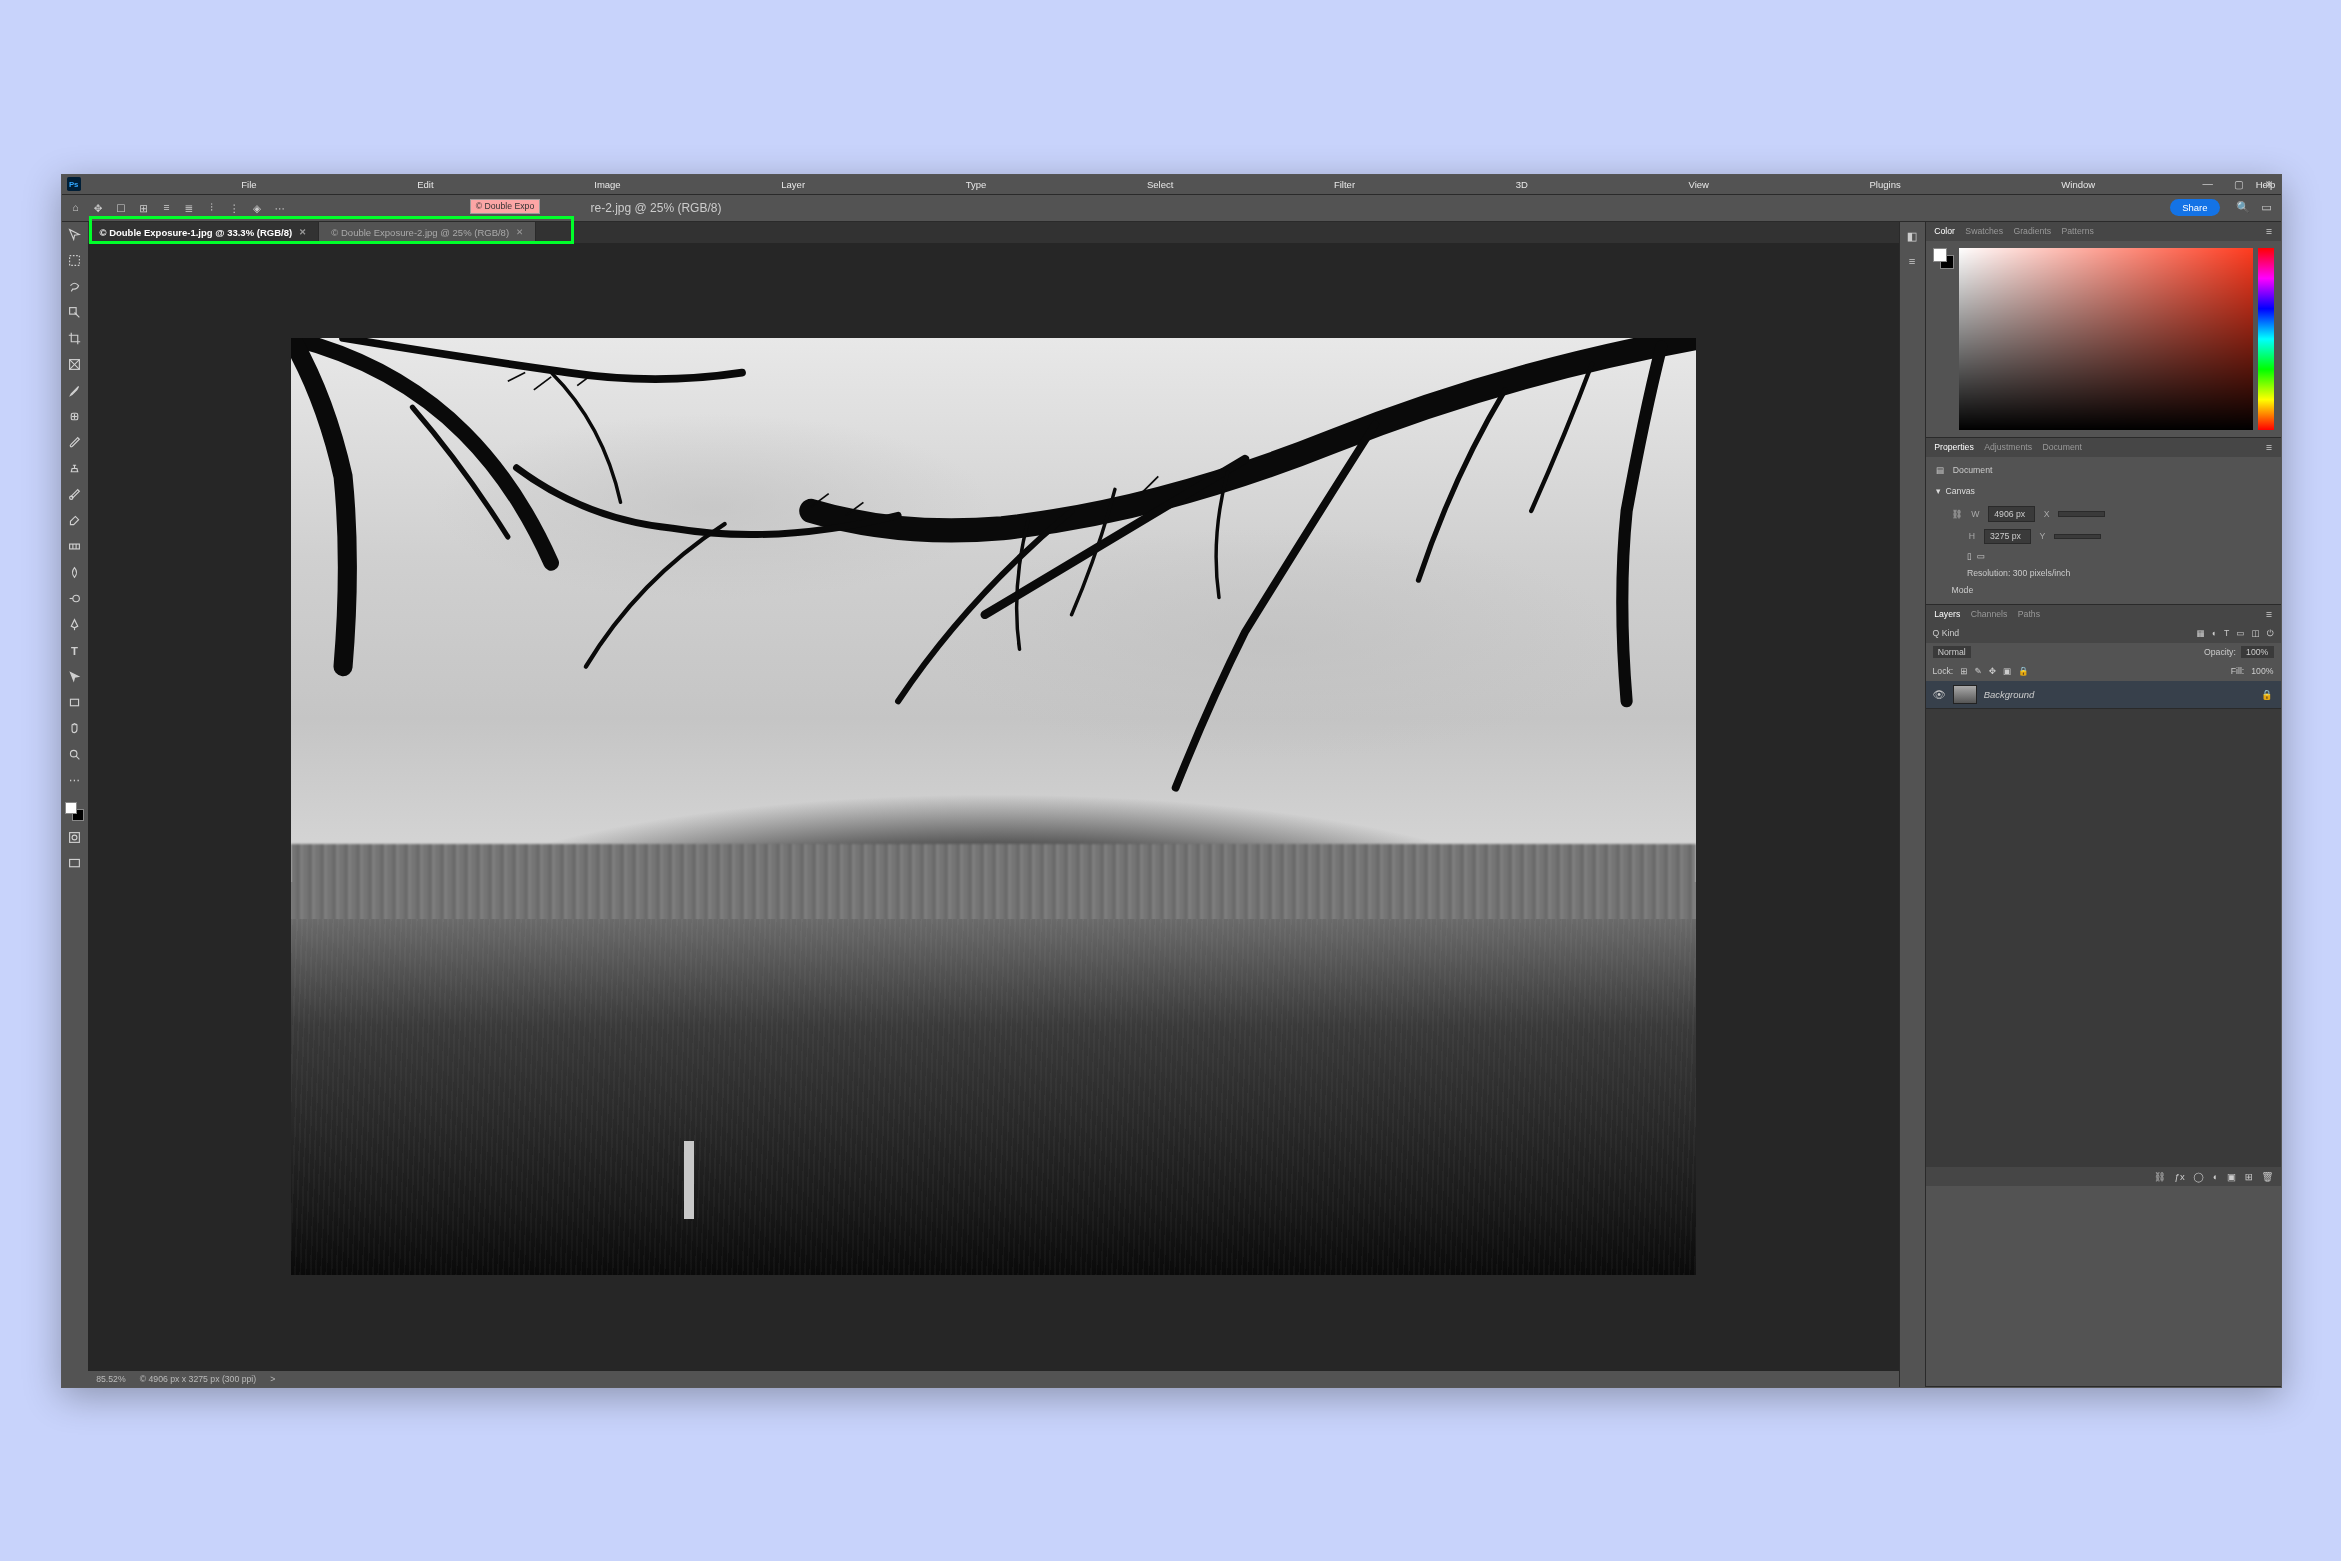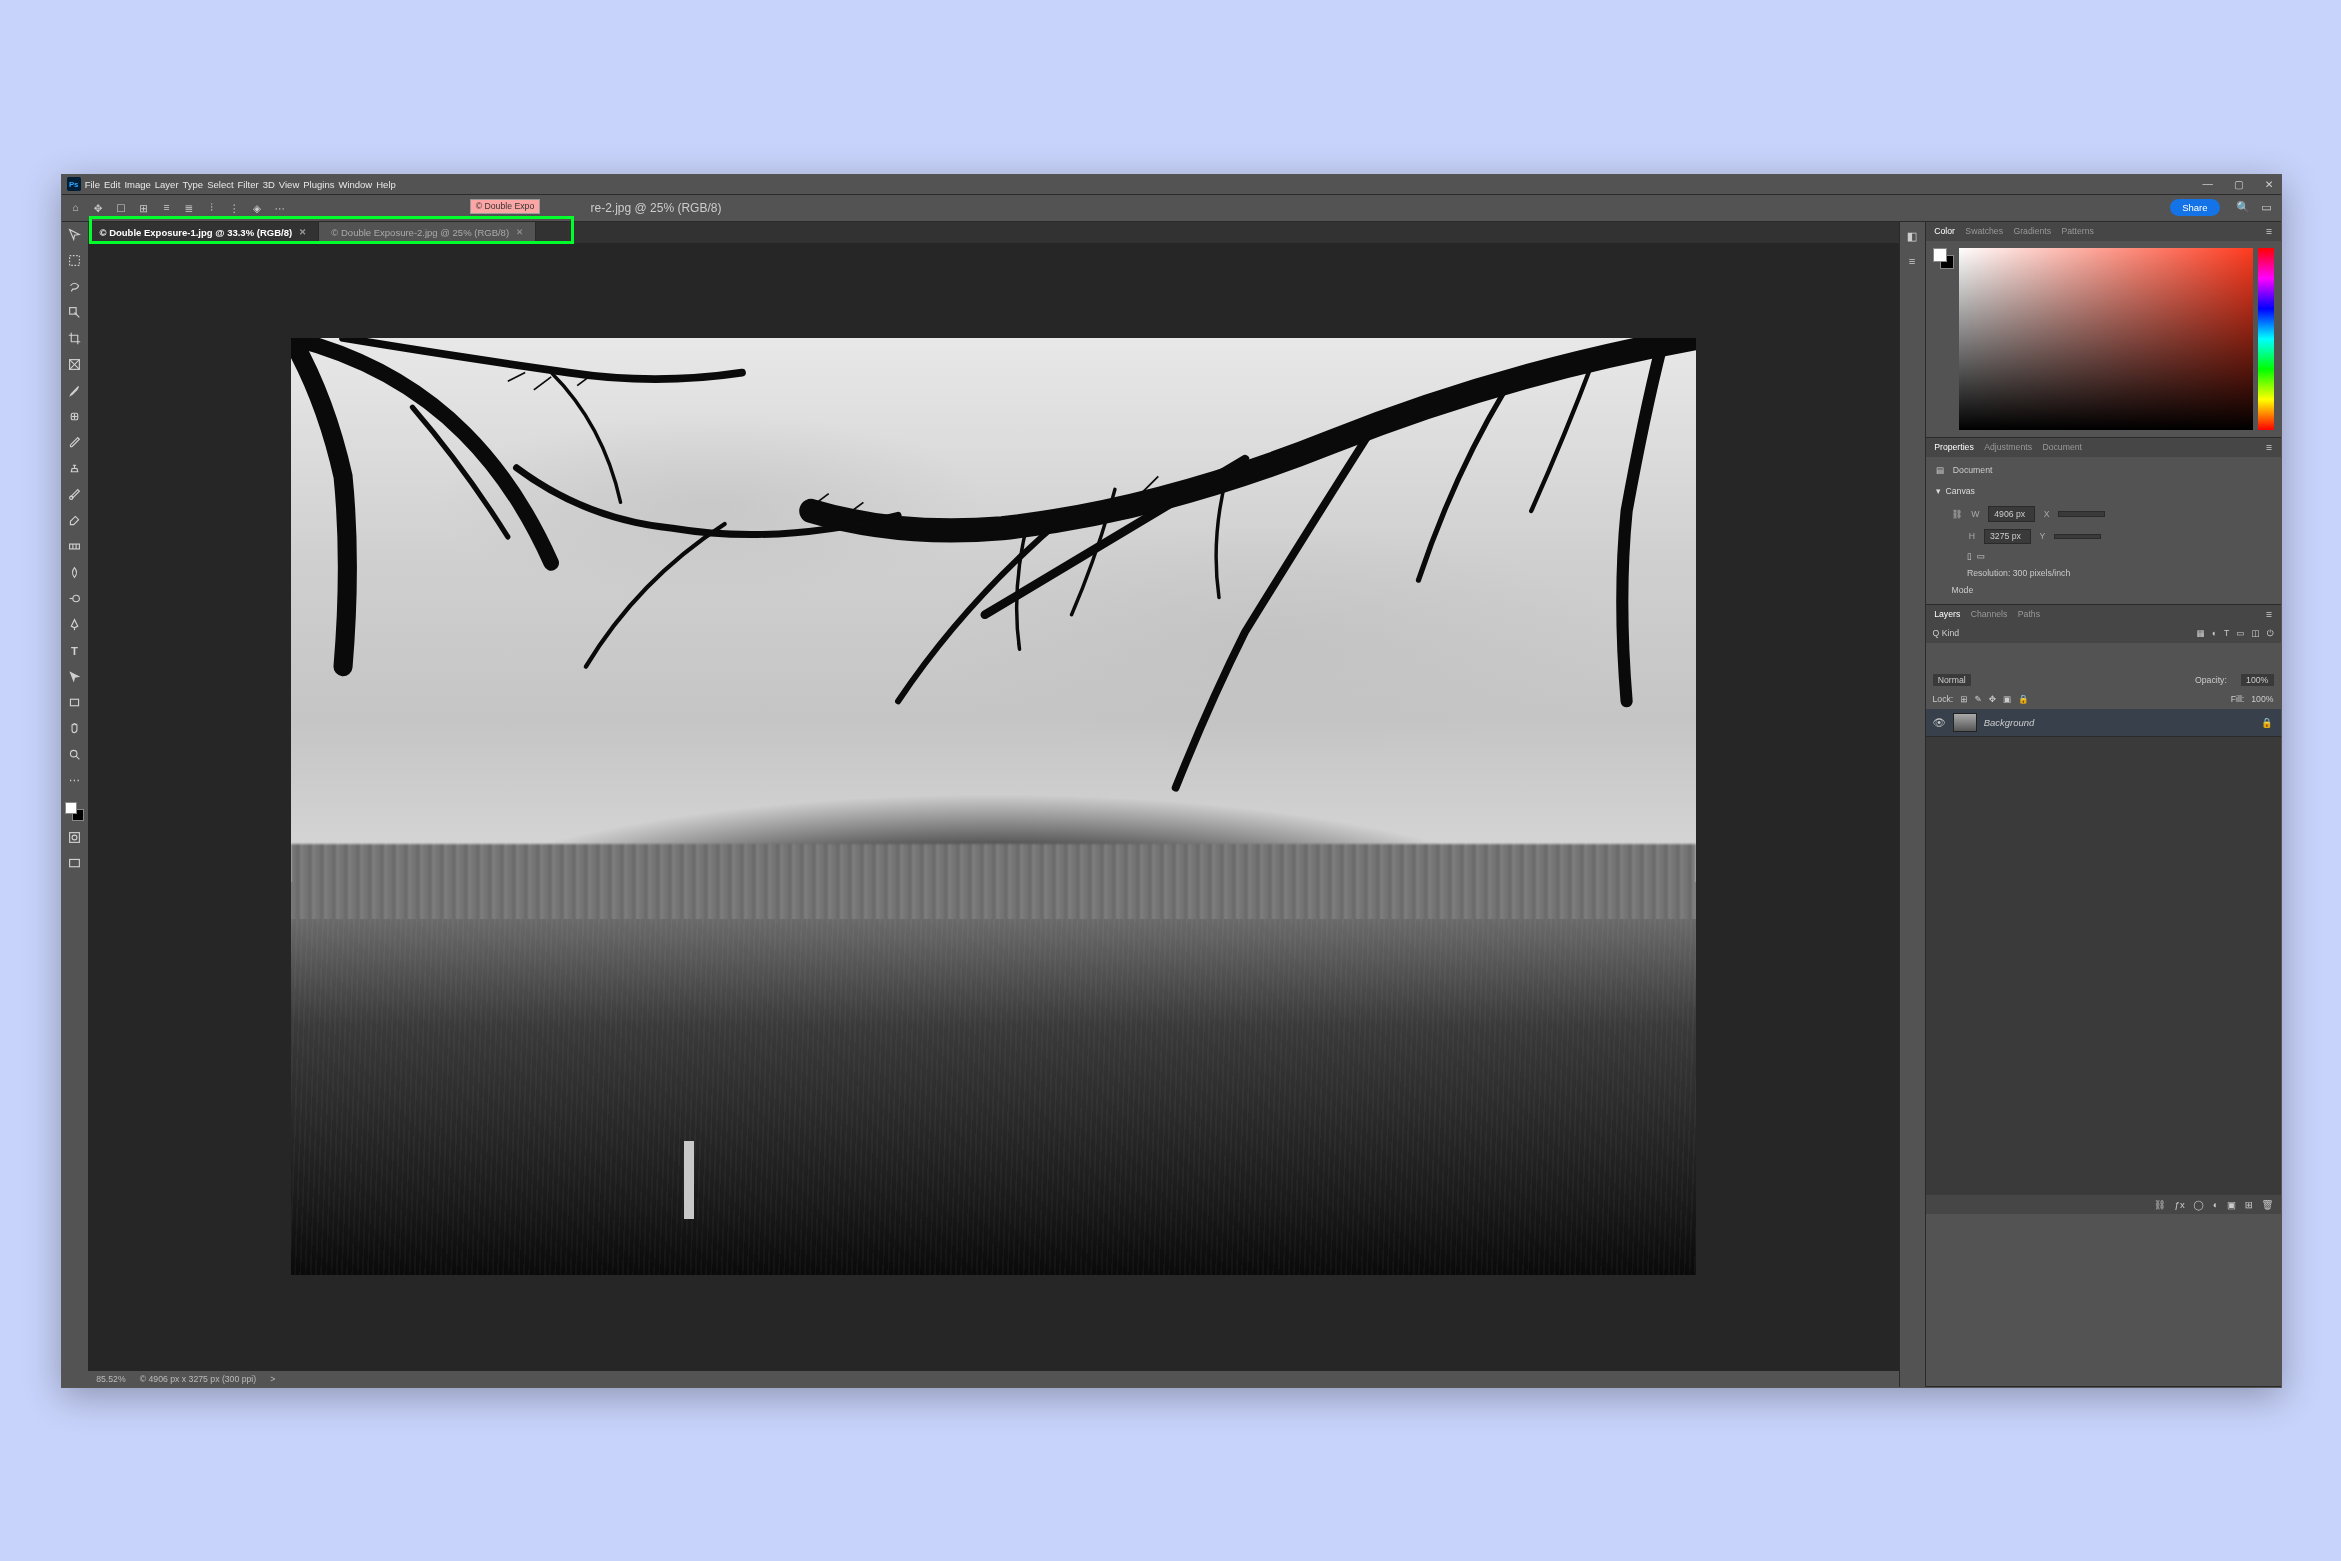--- a/index.html
+++ b/index.html
@@ -1,20 +1,20 @@
 <!DOCTYPE html>
 <html style="font-size:14px"><head>
 <meta charset="utf-8">
 <style>
 * { margin: 0; padding: 0; box-sizing: border-box; font-family: "Segoe UI", Tahoma, sans-serif; }
 body { background: #c8d3fb; width: 2342px; height: 1561px; display: flex; align-items: center; justify-content: center; }
 .app-window { width: 2221px; height: 1214px; background: #1e1e1e; display: flex; flex-direction: column; box-shadow: 0 8.7px 35px rgba(0,0,0,0.3); border: 0.9px solid #555; }
 
 
-.menubar { height: 19px; background: #535353; display: flex; align-items: center; padding: 0 5.2px; gap: 4px; color: #e8e8e8; font-size: 9.5px; position: relative; }
+.menubar { height: 19px; background: #535353; display: flex; align-items: center; padding: 0 5.2px; gap: 20px; color: #e8e8e8; font-size: 9.5px; position: relative; justify-content: space-between; }
 .ps-logo { width: 14px; height: 14px; background: #001e36; color: #31a8ff; font-weight: bold; font-size: 7.8px; display: flex; align-items: center; justify-content: center; border-radius: 1.7px; }
 .menubar .menuitem { cursor: pointer; }
 .win-controls { position: absolute; right: 7px; display: flex; gap: 21px; font-size: 10.4px; color: #ccc; }
 
 
 .optionsbar { height: 28px; background: #535353; border-top: 0.9px solid #2a2a2a; border-bottom: 0.9px solid #2a2a2a; display: flex; align-items: center; padding: 0 7px; gap: 8.7px; color: #ccc; font-size: 8.7px; position: relative; }
 .optionsbar .icn { width: 14px; height: 14px; display: flex; align-items: center; justify-content: center; font-size: 10.4px; }
 .share-btn { position: absolute; right: 61px; background: #1473e6; color: #fff; padding: 2.6px 12px; border-radius: 10.4px; font-size: 9.5px; }
 .right-icons { position: absolute; right: 8.7px; display: flex; gap: 10.4px; font-size: 11.3px; }
 
@@ -77,21 +77,21 @@
 
 .props-body { padding: 8.7px 10.4px; display: flex; flex-direction: column; gap: 7px; font-size: 8.7px; }
 .prop-row { display: flex; align-items: center; gap: 8.7px; }
 .prop-row .lbl { color: #aaa; }
 .prop-input { background: #3a3a3a; padding: 1.7px 5.2px; min-width: 47px; display: inline-block; border: 0.9px solid #2a2a2a; }
 .sect-title { display: flex; align-items: center; gap: 5.2px; color: #ddd; margin: 3.5px 0; }
 
 .layers-body { display: flex; flex-direction: column; }
 .layers-toolbar { height: 19px; display: flex; align-items: center; gap: 7px; padding: 0 7px; background: #464646; font-size: 8.7px; }
 .layers-controls { height: 19px; display: flex; align-items: center; gap: 7px; padding: 0 7px; font-size: 8.7px; }
-.blend-row { height: 19px; display: flex; align-items: center; gap: 14px; padding: 0 7px; font-size: 8.7px; margin-top: 28px; }
+.blend-row { height: 19px; display: flex; align-items: center; gap: 5px; padding: 0 7px; font-size: 8.7px; }
 .blend-row .sel { background: #3a3a3a; padding: 0.9px 5.2px; }
 .layer-list { min-height: 486px; background: #3a3a3a; }
 .layer-item { height: 28px; background: #2e5b8f33; display: flex; align-items: center; gap: 7px; padding: 0 7px; border-bottom: 0.9px solid #2a2a2a; }
 .layer-item .eye { font-size: 10.4px; }
 .layer-item .thumb { width: 24px; height: 19px; background: linear-gradient(#aaa,#555); border: 0.9px solid #222; }
 .layer-item .lname { font-style: italic; }
 .layer-item .lock { margin-left: auto; font-size: 9.5px; }
 .layers-footer { height: 19px; background: #464646; display: flex; align-items: center; justify-content: flex-end; padding: 0 7px; gap: 8.7px; font-size: 9.5px; }
 </style>
 </head>

